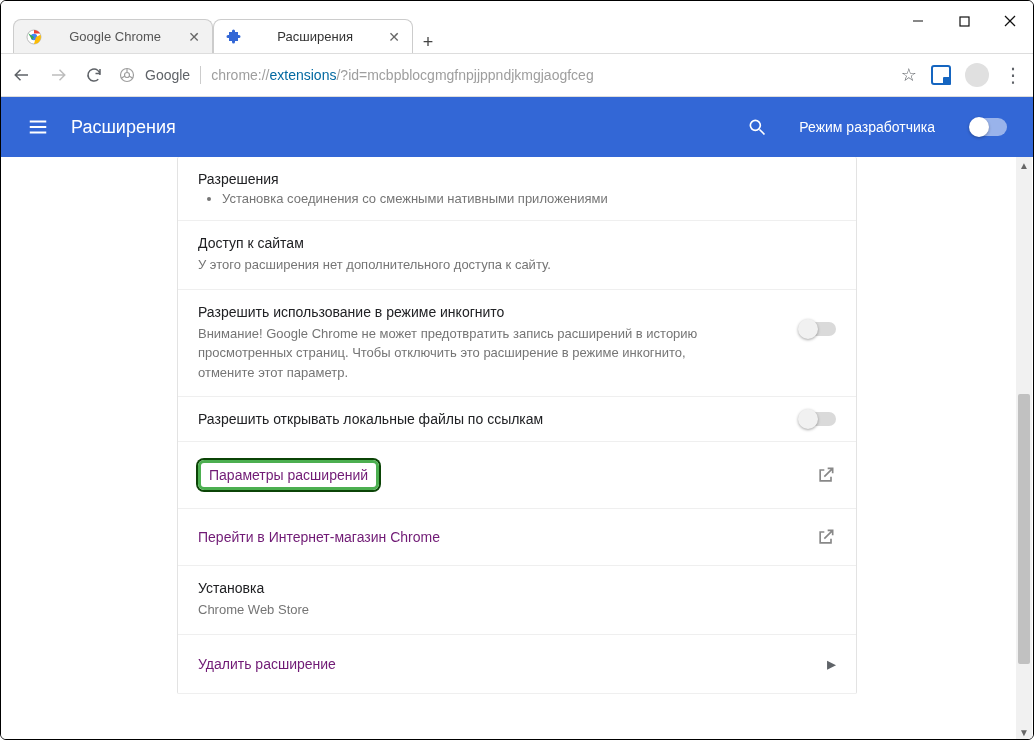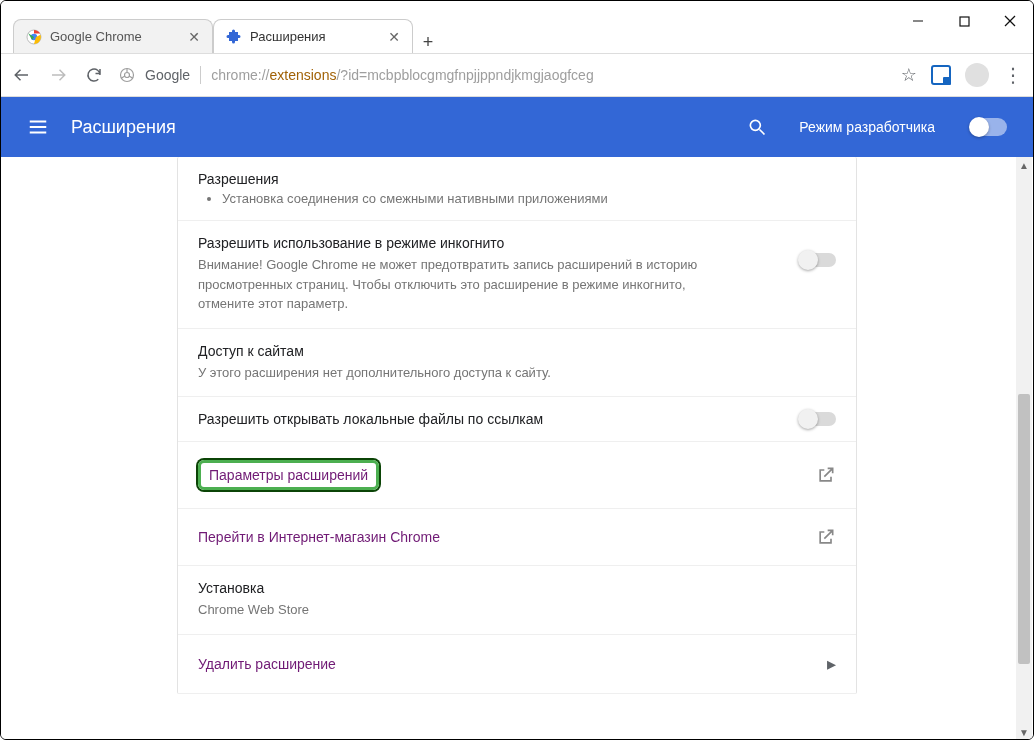--- a/index.html
+++ b/index.html
@@ -9,33 +9,33 @@
   
   .titlebar { height: 16px; background: #fff; }
   .winbtns { position: absolute; top: 0; right: 0; height: 40px; display: flex; }
   .winbtn { width: 46px; display: flex; align-items: center; justify-content: center; font-size: 16px; color: #111; }
 
   
   .tabbar { display: flex; align-items: flex-end; height: 36px; padding-left: 12px; background: #fff; }
   .tab { display: flex; align-items: center; gap: 8px; height: 34px; padding: 0 12px; border: 1px solid #ccc; border-bottom: none; border-top-left-radius: 8px; border-top-right-radius: 8px; min-width: 200px; max-width: 225px; font-size: 13px; color: #333; position: relative; background: #fff; }
   .tab.inactive { background: #f2f2f2; color: #555; }
   .tab .favicon { width: 16px; height: 16px; display: inline-flex; }
-  .tab .title { flex: 1; white-space: nowrap; overflow: hidden; text-overflow: ellipsis; }
+  .tab .title { flex: 1; white-space: nowrap; overflow: hidden; text-overflow: ellipsis; text-align: center; }
   .tab .close { font-size: 14px; color: #666; }
   .newtab { width: 30px; display: flex; align-items: center; justify-content: center; font-size: 18px; color: #444; }
 
   
   .addrbar { display: flex; align-items: center; height: 44px; border-top: 1px solid #ddd; border-bottom: 1px solid #ddd; padding: 0 10px; gap: 14px; background: #fff; }
   .navicon { color: #5f6368; font-size: 18px; display: flex; align-items: center; justify-content: center; width: 22px; }
   .navicon.disabled { color: #bdbdbd; }
   .url-wrap { flex: 1; display: flex; align-items: center; gap: 10px; }
   .chrome-lbl { color: #5f6368; font-size: 14px; }
   .url-sep { border-left: 1px solid #ccc; height: 18px; }
   .url { color: #9e9e9e; font-size: 14px; white-space: nowrap; overflow: hidden; }
-  .url .dark { color: #a16207; }
+  .url .dark { color: #0369a1; }
   .staricon { color: #5f6368; font-size: 18px; }
   .ext-icon { width: 20px; height: 20px; border: 2px solid #1565c0; border-radius: 3px; display:inline-block; position:relative; }
   .ext-icon::after{content:"";position:absolute;width:8px;height:8px;background:#1565c0;right:-2px;bottom:-2px;border-radius:1px;}
   .avatar { width: 24px; height: 24px; border-radius: 50%; background: #e0e0e0; }
   .kebab { font-size: 20px; color: #5f6368; letter-spacing: 0; }
 
   
   .ext-header { height: 60px; background: #3367d6; color: #fff; display: flex; align-items: center; padding: 0 26px; gap: 22px; }
   .menu-icon { font-size: 22px; }
   .ext-title { font-size: 18px; font-weight: 400; flex: 1; }
@@ -183,35 +183,35 @@
   <div class="content">
     <div class="card">
 
       <div class="section">
         <div class="h">Разрешения</div>
         <ul>
             <li>Установка соединения со смежными нативными приложениями</li>
           </ul>
       </div>
 
+      <div class="section">
+        <div class="h">Доступ к сайтам</div>
+        <div class="sub">У этого расширения нет дополнительного доступа к сайту.</div>
+      </div>
+
       <div class="section" style="display:flex;gap:20px;align-items:flex-start;">
         <div style="flex:1;">
           <div class="h">Разрешить использование в режиме инкогнито</div>
           <div class="sub" style="max-width:520px;">Внимание! Google Chrome не может предотвратить запись расширений в историю просмотренных страниц. Чтобы отключить это расширение в режиме инкогнито, отмените этот параметр.</div>
         </div>
         <span class="grey-toggle" style="margin-top:18px;">
             <span class="knob"></span>
           </span>
       </div>
 
-      <div class="section">
-        <div class="h">Доступ к сайтам</div>
-        <div class="sub">У этого расширения нет дополнительного доступа к сайту.</div>
-      </div>
-
       <div class="section row">
         <div class="h">Разрешить открывать локальные файлы по ссылкам</div>
         <span class="grey-toggle">
             <span class="knob"></span>
           </span>
       </div>
 
       <div class="link-section">
         <div class="h"><span class="highlight">Параметры расширений</span></div>
         <span class="open-icon">

